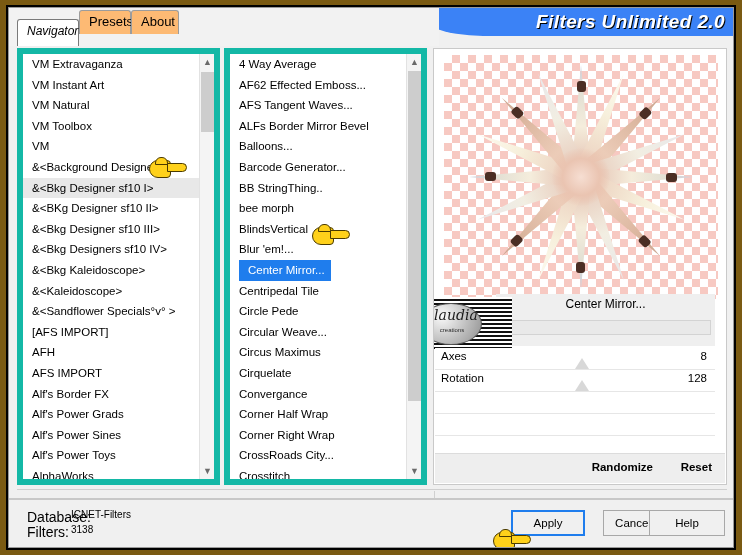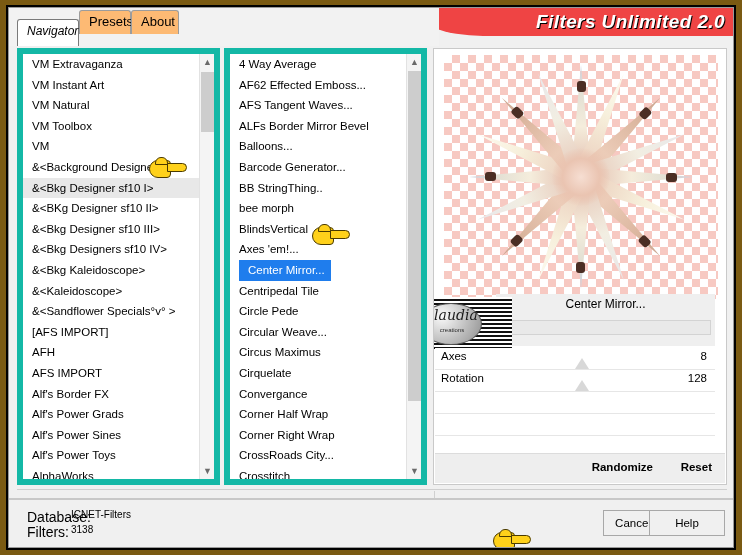--- a/index.html
+++ b/index.html
@@ -37,21 +37,21 @@
     border: 1px solid #9a9a9a;
     box-sizing: border-box;
     overflow: hidden;
   }
 
   
   .banner {
     position: absolute;
     right: 0; top: 0;
     width: 320px; height: 28px;
-    background: #ef4444;
+    background: #3b82f6;
     border-bottom-left-radius: 70px 28px;
     overflow: hidden;
   }
   .banner-text {
     position: absolute;
     right: 8px; top: 3px;
     color: #ffffff;
     font-size: 19px;
     font-weight: bold;
     font-style: italic;
@@ -507,21 +507,21 @@
           <div class="list-inner">
             <div class="list-item">4 Way Average</div>
             <div class="list-item">AF62 Effected Emboss...</div>
             <div class="list-item">AFS Tangent Waves...</div>
             <div class="list-item">ALFs Border Mirror Bevel</div>
             <div class="list-item">Balloons...</div>
             <div class="list-item">Barcode Generator...</div>
             <div class="list-item">BB StringThing..</div>
             <div class="list-item">bee morph</div>
             <div class="list-item">BlindsVertical</div>
-            <div class="list-item">Axes 'em!...</div>
+            <div class="list-item">Blur 'em!...</div>
             <div class="sel-blue-wrap"><span class="list-item sel-blue">Center Mirror...</span></div>
             <div class="list-item">Centripedal Tile</div>
             <div class="list-item">Circle Pede</div>
             <div class="list-item">Circular Weave...</div>
             <div class="list-item">Circus Maximus</div>
             <div class="list-item">Cirquelate</div>
             <div class="list-item">Convergance</div>
             <div class="list-item">Corner Half Wrap</div>
             <div class="list-item">Corner Right Wrap</div>
             <div class="list-item">CrossRoads City...</div>
@@ -642,20 +642,21 @@
           <div class="cmd" id="cmd-editor">Editor...</div>
           <div class="cmd-divider"></div>
         </div>
 
         <div id="statusbar">
           <div class="st-label" id="st-db-l">Database:</div>
           <div class="st-value" id="st-db-v">ICNET-Filters</div>
           <div class="st-label" id="st-fl-l">Filters:</div>
           <div class="st-value" id="st-fl-v">3138</div>
 
+          <div class="dlgbtn" id="btn-apply">Apply</div>
           <div class="dlgbtn" id="btn-cancel">Cancel</div>
           <div class="dlgbtn" id="btn-help">Help</div>
         </div>
 
       </div>
 
       <div class="hand" id="hand-left-list">
         <span class="palm"></span>
           <span class="knuckle"></span>
           <span class="finger"></span>

